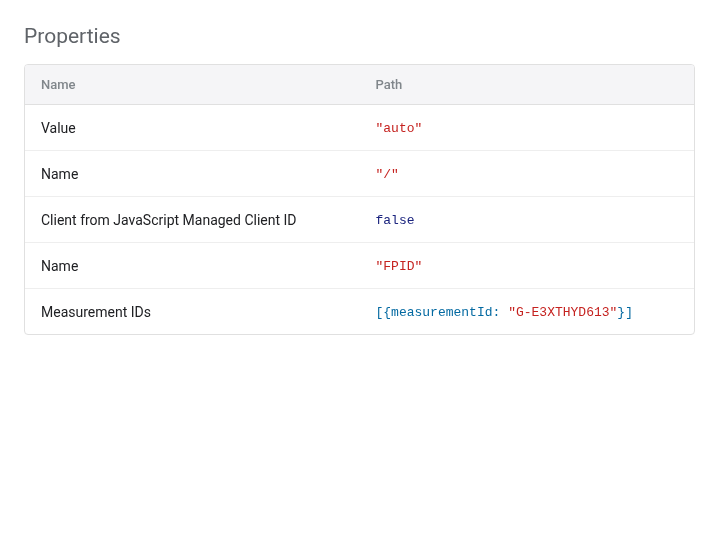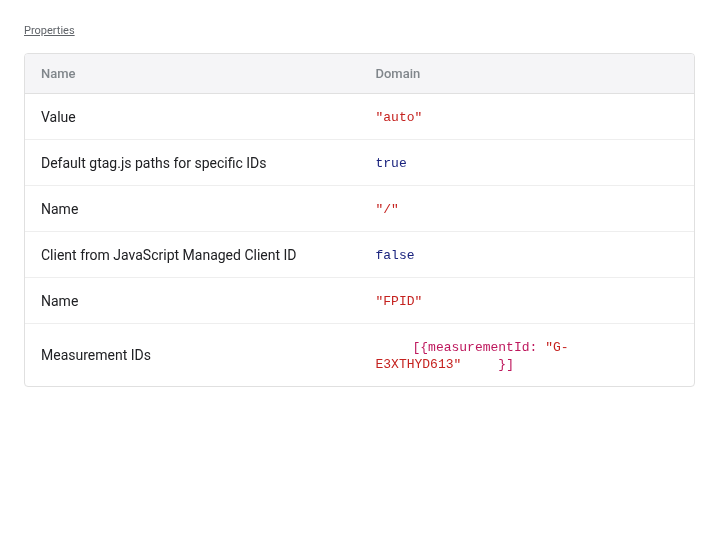--- a/index.html
+++ b/index.html
@@ -5,25 +5,24 @@
     * { box-sizing: border-box; margin: 0; padding: 0; }
     body {
       font-family: -apple-system, BlinkMacSystemFont, "Segoe UI", Roboto, Helvetica, Arial, sans-serif;
       background: #fff;
       padding: 24px;
       font-size: 14px;
       color: #202124;
       width: 719px;
     }
     .panel-title {
-      font-size: 11px;
+      font-size: 21px;
       color: #5f6368;
       font-weight: 400;
       margin-bottom: 16px;
-      text-decoration: underline;
     }
     .props-table {
       width: 100%;
       border: 1px solid #e0e0e0;
       border-radius: 4px;
       border-collapse: separate;
       border-spacing: 0;
       overflow: hidden;
     }
     .props-table thead th {
@@ -57,45 +56,40 @@
       color: #c5221f;
       font-size: 13px;
     }
     .v-bool {
       font-family: "SFMono-Regular", Consolas, "Liberation Mono", Menlo, monospace;
       color: #1a237e;
       font-size: 13px;
     }
     .v-punct {
       font-family: "SFMono-Regular", Consolas, "Liberation Mono", Menlo, monospace;
-      color: #be185d;
+      color: #0369a1;
       font-size: 13px;
-      margin-left: 37px;
     }
   </style>
 </head>
 <body>
 
 <div>
   <h2 class="panel-title">Properties</h2>
   <table class="props-table">
     <thead>
       <tr>
         <th class="col-name">Name</th>
-        <th class="col-value">Domain</th>
+        <th class="col-value">Path</th>
       </tr>
     </thead>
     <tbody>
         <tr>
           <td class="col-name">Value</td>
           <td class="col-value"><span class="v-str">"auto"</span></td>
-        </tr>
-        <tr>
-          <td class="col-name">Default gtag.js paths for specific IDs</td>
-          <td class="col-value"><span class="v-bool">true</span></td>
         </tr>
         <tr>
           <td class="col-name">Name</td>
           <td class="col-value"><span class="v-str">"/"</span></td>
         </tr>
         <tr>
           <td class="col-name">Client from JavaScript Managed Client ID</td>
           <td class="col-value"><span class="v-bool">false</span></td>
         </tr>
         <tr>

